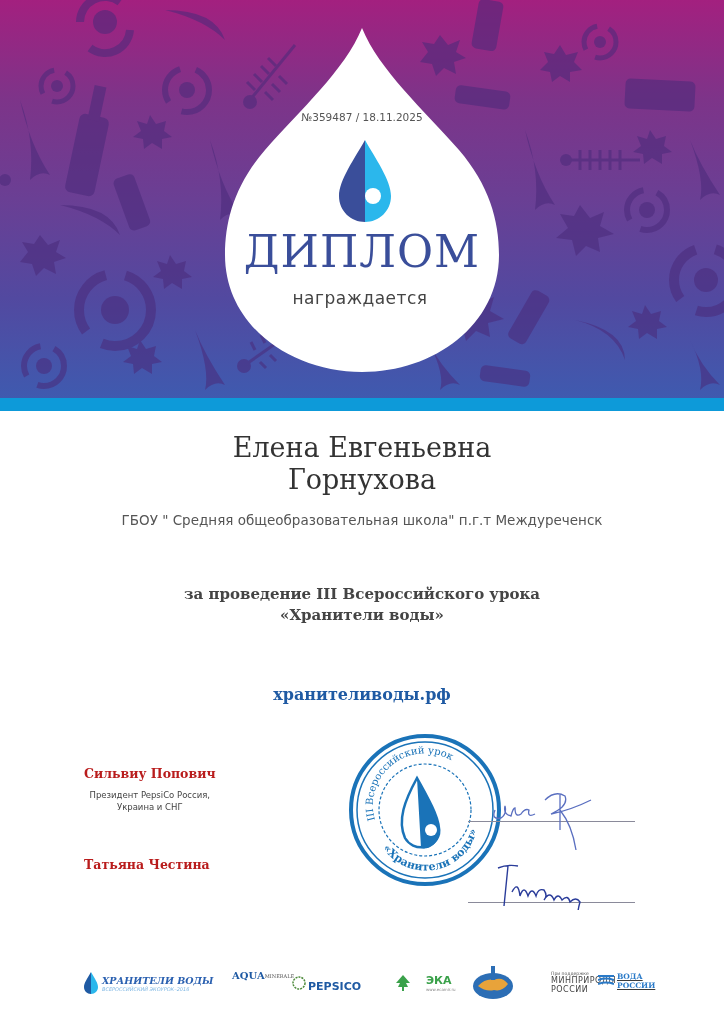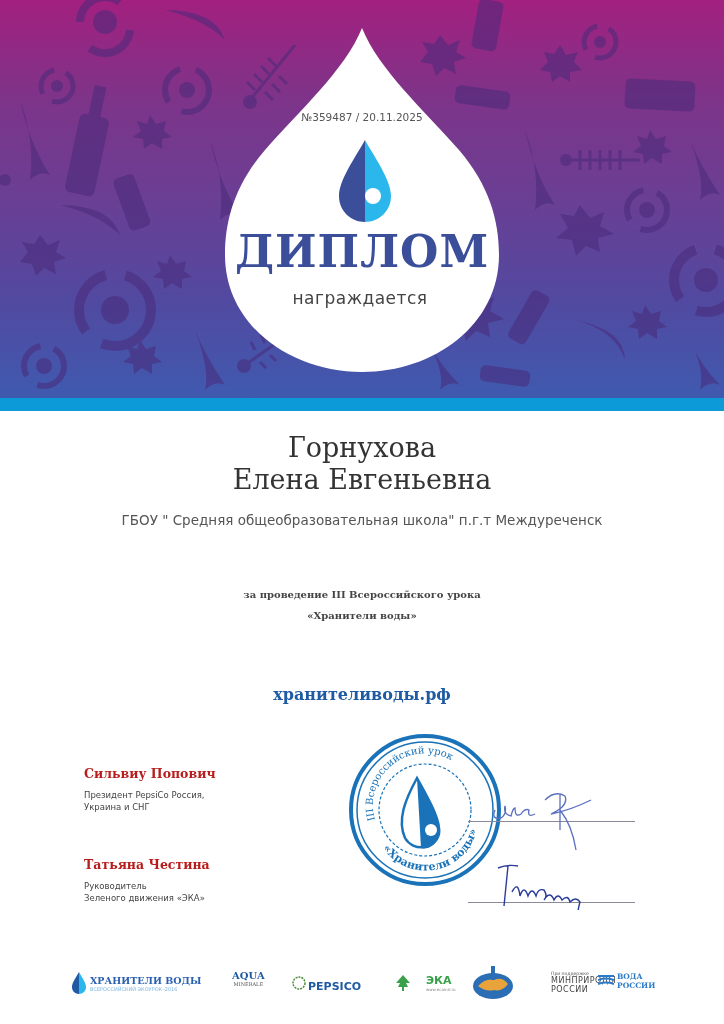--- a/index.html
+++ b/index.html
@@ -16,51 +16,51 @@
 
   .drop { position: absolute; left: 0; top: 0; width: 724px; height: 420px; }
 
   .cert-number {
     position: absolute; left: 0; width: 724px; top: 111px; text-align: center;
     font-family: "DejaVu Sans", sans-serif; font-size: 10.5px; color: #555;
   }
   .logo-drop { position: absolute; left: 337px; top: 140px; width: 56px; height: 82px; }
   .title {
     position: absolute; left: 0; width: 724px; top: 226px; text-align: center;
-    font-family: "DejaVu Serif", serif; font-weight: bold; font-size: 44px; color: #3a4e9a;
+    font-family: "DejaVu Serif", serif; font-weight: normal; font-size: 44px; color: #3a4e9a;
     letter-spacing: 1px;
   }
   .subtitle {
     position: absolute; left: 0; width: 720px; top: 288px; text-align: center;
     font-family: "DejaVu Sans", sans-serif; font-size: 17px; color: #444; letter-spacing: 0.5px;
   }
 
   .recipient {
     position: absolute; left: 0; width: 724px; top: 432px; text-align: center;
     font-family: "DejaVu Serif", serif; font-size: 27px; color: #333; line-height: 32px;
   }
   .org {
     position: absolute; left: 0; width: 724px; top: 510px; text-align: center;
     font-family: "DejaVu Sans", sans-serif; font-size: 13.5px; color: #555; line-height: 21px;
   }
   .reason {
     position: absolute; left: 0; width: 724px; top: 584px; text-align: center;
-    font-family: "DejaVu Serif", serif; font-weight: bold; font-size: 10px; color: #444; line-height: 21px;
+    font-family: "DejaVu Serif", serif; font-weight: bold; font-size: 15px; color: #444; line-height: 21px;
   }
   .website {
     position: absolute; left: 0; width: 724px; top: 685px; text-align: center;
     font-family: "DejaVu Serif", serif; font-weight: bold; font-size: 16px; color: #1f5aa3;
   }
 
   .signer { position: absolute; left: 84px; }
   .signer-name {
     font-family: "DejaVu Serif", serif; font-weight: bold; font-size: 12.5px; color: #b91c1c; margin-bottom: 8px;
   }
   .signer-role {
-    font-family: "DejaVu Sans", sans-serif; font-size: 8.5px; color: #444; line-height: 12px; white-space: pre-line;
+    font-family: "DejaVu Sans", sans-serif; font-size: 8.5px; color: #444; line-height: 12px; white-space: pre-line; text-align: center;
   }
 
   .sig-line { position: absolute; height: 1px; background: #8a8a9a; }
   .stamp { position: absolute; left: 345px; top: 730px; width: 160px; height: 160px; }
   .sig { position: absolute; }
 
   .footer { position: absolute; left: 0; top: 960px; width: 724px; height: 50px; }
   .f-logo { position: absolute; display: flex; align-items: center; }
   .f-txt-blue { font-family: "DejaVu Serif", serif; font-weight: bold; color: #2a60b0; }
 </style>
@@ -136,56 +136,54 @@
       <circle cx="244" cy="366" r="7"></circle>
     </g>
   </svg>
 </div>
 <div class="stripe"></div>
 
 <svg class="drop" viewBox="0 0 724 420">
   <path d="M362 28 C 345 70, 300 110, 265 150 C 235 185, 225 220, 225 255 C 225 325, 290 372, 362 372 C 434 372, 499 325, 499 255 C 499 220, 489 185, 459 150 C 424 110, 379 70, 362 28 Z" fill="#ffffff"></path>
 </svg>
 
-<div class="cert-number">№359487 / 20.11.2025</div>
+<div class="cert-number">№359487 / 18.11.2025</div>
 
 <svg class="logo-drop" viewBox="0 0 56 82">
   <path d="M28 0 C 18 18, 2 40, 2 56 C 2 71, 14 82, 28 82 Z" fill="#3a4e9a"></path>
   <path d="M28 0 C 38 18, 54 40, 54 56 C 54 71, 42 82, 28 82 Z" fill="#2bb7ec"></path>
   <circle cx="36" cy="56" r="8" fill="#ffffff"></circle>
 </svg>
 
 <div class="title">ДИПЛОМ</div>
 <div class="subtitle">награждается</div>
 
 <div class="recipient">
+  <div>Елена Евгеньевна</div>
   <div>Горнухова</div>
-  <div>Елена Евгеньевна</div>
 </div>
 
 <div class="org">
   <div>ГБОУ " Средняя общеобразовательная школа" п.г.т Междуреченск</div>
 </div>
 
 <div class="reason">
   <div>за проведение III Всероссийского урока</div>
   <div>«Хранители воды»</div>
 </div>
 
 <div class="website">хранителиводы.рф</div>
 
 <div class="signer" style="top:766px;">
   <div class="signer-name">Сильвиу Попович</div>
   <div class="signer-role">Президент PepsiCo Россия,
 Украина и СНГ</div>
 </div>
 <div class="signer" style="top:857px;">
   <div class="signer-name">Татьяна Честина</div>
-  <div class="signer-role">Руководитель
-Зеленого движения «ЭКА»</div>
 </div>
 
 <svg class="stamp" viewBox="0 0 160 160">
   <defs>
     <path id="arcTop" d="M 30 90 A 52 52 0 0 1 118 40"></path>
     <path id="arcBot" d="M 38 118 A 52 52 0 0 0 132 98"></path>
   </defs>
   <circle cx="80" cy="80" r="74" fill="none" stroke="#1a73b8" stroke-width="4"></circle>
   <circle cx="80" cy="80" r="68" fill="none" stroke="#1a73b8" stroke-width="1.5"></circle>
   <circle cx="80" cy="80" r="46" fill="none" stroke="#1a73b8" stroke-width="1.2" stroke-dasharray="3 2"></circle>
@@ -203,31 +201,31 @@
 <div class="sig-line" style="left:468px; top:821px; width:167px;"></div>
 <div class="sig-line" style="left:468px; top:902px; width:167px;"></div>
 <svg class="sig" style="left:490px; top:785px; width:130px; height:70px;" viewBox="0 0 130 70">
   <path d="M5 25 q-4 10 6 8 q6 -4 4 -12 q-2 8 6 10 q2 -8 4 -8 q0 10 6 6 q4 -6 8 -4 q-2 8 6 4 M55 15 q10 -10 20 -4 q4 10 -14 18 q20 -4 40 -14 M70 10 l0 35 M70 25 q12 15 16 40" fill="none" stroke="#5a6fc0" stroke-width="1.3"></path>
 </svg>
 <svg class="sig" style="left:490px; top:860px; width:120px; height:50px;" viewBox="0 0 120 50">
   <path d="M8 8 q10 -4 20 -2 M18 6 l-4 40 M22 32 q6 -12 8 4 q4 -12 8 0 q4 -10 8 0 q2 -8 8 -6 q4 6 0 10 q6 -10 10 0 q4 -8 8 0 q6 -6 8 2 q6 -6 10 0 q-4 14 0 14" fill="none" stroke="#2a3c9a" stroke-width="1.4"></path>
 </svg>
 
 <div class="footer">
-  <div class="f-logo" style="left:72px; top:12px;">
+  <div class="f-logo" style="left:84px; top:12px;font-style:italic;">
     <svg width="14" height="22" viewBox="0 0 14 22">
       <path d="M7 0 C 3 7, 0 11, 0 15 C 0 19, 3 22, 7 22 Z" fill="#1f5aa3"></path>
       <path d="M7 0 C 11 7, 14 11, 14 15 C 14 19, 11 22, 7 22 Z" fill="#2bb7ec"></path>
     </svg>
     <div style="margin-left:4px;">
       <div class="f-txt-blue" style="font-size:9.5px;">ХРАНИТЕЛИ ВОДЫ</div>
       <div style="font-size:5px; color:#7fb7e3;">ВСЕРОССИЙСКИЙ ЭКОУРОК–2016</div>
     </div>
   </div>
-  <div class="f-logo" style="left:232px; top:10px; flex-direction:column;">
+  <div class="f-logo" style="left:232px; top:10px; flex-direction:row;">
     <div style="font-family:'DejaVu Serif',serif; font-size:10px; color:#1f5aa3; font-weight:bold;">AQUA</div>
     <div style="font-family:'DejaVu Serif',serif; font-size:5px; color:#555;">MINERALE</div>
   </div>
   <div class="f-logo" style="left:292px; top:12px;">
     <svg width="14" height="14" viewBox="0 0 14 14">
       <circle cx="7" cy="7" r="6" fill="none" stroke="#4c8a3a" stroke-width="1.5" stroke-dasharray="2 1"></circle>
     </svg>
     <div style="margin-left:2px; margin-top:8px; font-family:'DejaVu Sans',sans-serif; font-weight:bold; font-size:11px; color:#1f5aa3;">PEPSICO</div>
   </div>
   <div class="f-logo" style="left:396px; top:14px;gap:13px;">
@@ -244,21 +242,21 @@
       <ellipse cx="21" cy="22" rx="20" ry="13" fill="#2c6eb5"></ellipse>
       <path d="M6 22 q8 -8 16 -6 q8 -4 14 4 q-6 8 -14 6 q-8 2 -16 -4z" fill="#e8a33a"></path>
       <rect x="19" y="2" width="4" height="14" fill="#2c6eb5"></rect>
     </svg>
     <div style="margin-left:4px;">
       <div style="font-size:4.5px; color:#555;">При поддержке</div>
       <div style="font-size:8px; color:#444; letter-spacing:0.5px;">МИНПРИРОДЫ</div>
       <div style="font-size:8px; color:#444; letter-spacing:0.5px;">РОССИИ</div>
     </div>
   </div>
-  <div class="f-logo" style="left:598px; top:12px;">
+  <div class="f-logo" style="left:598px; top:12px;text-decoration:underline;">
     <svg width="16" height="14" viewBox="0 0 16 14">
       <path d="M0 2 h16 M0 6 q8 -3 16 0 M0 10 q8 -3 16 0" stroke="#2a7ac8" stroke-width="2" fill="none"></path>
     </svg>
     <div style="margin-left:3px;">
       <div class="f-txt-blue" style="font-size:7.5px; color:#2a7ac8;">ВОДА</div>
       <div class="f-txt-blue" style="font-size:7.5px; color:#2a7ac8;">РОССИИ</div>
     </div>
   </div>
 </div>
 

